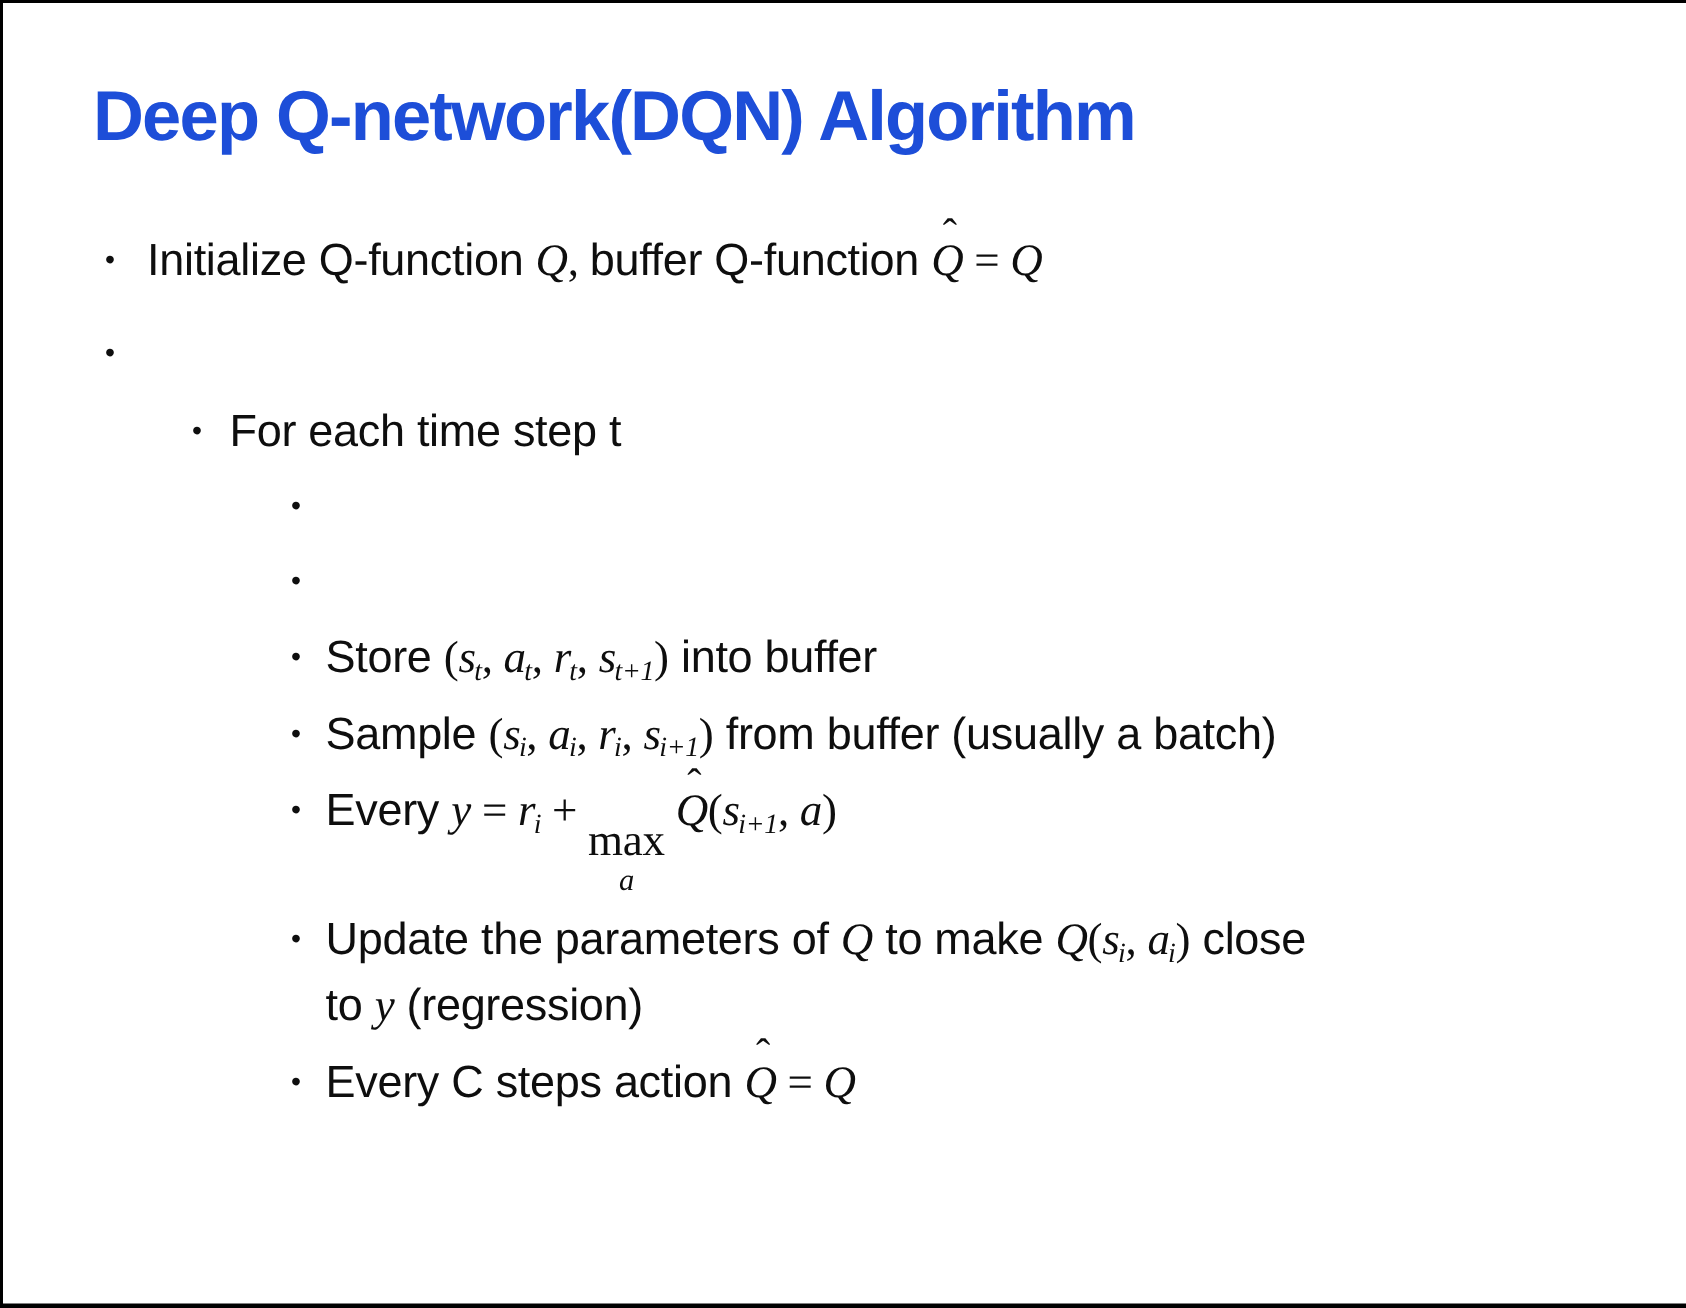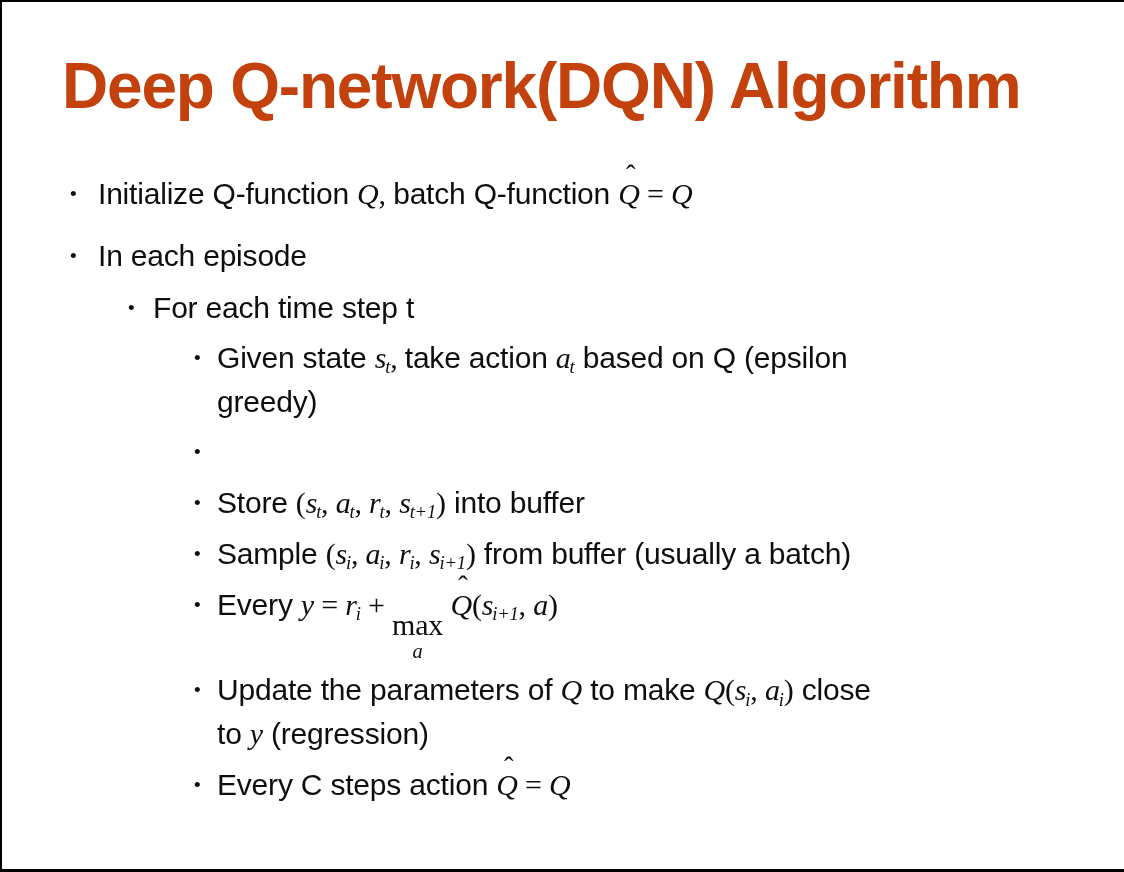--- a/index.html
+++ b/index.html
@@ -6,21 +6,21 @@
   body{
     width:1124px;height:872px;overflow:hidden;background:#ffffff;
     font-family:"Liberation Sans",sans-serif;color:#0e0e0e;position:relative;
   }
   .frame{
     position:absolute;inset:0;pointer-events:none;
     border-left:2px solid #000;border-top:2px solid #000;border-bottom:3px solid #000;
   }
   .title{
     margin:0;padding:50px 0 0 62px;
-    font-size:64px;font-weight:700;letter-spacing:-1.2px;line-height:1.15;color:#c2410c;
+    font-size:47px;font-weight:700;letter-spacing:-1.2px;line-height:1.15;color:#1d4ed8;
   }
   .list{margin-top:48px;}
   .li{display:flex;align-items:flex-start;white-space:nowrap;}
   .li .mk{flex:0 0 auto;font-size:19px;line-height:44px;}
   .li .tx{line-height:44px;font-size:30px;letter-spacing:-0.2px;}
   .l1{padding-left:70px;} .l1 .mk{width:28px;}
   .l2{padding-left:128px;} .l2 .mk{width:25px;}
   .l3{padding-left:194px;} .l3 .mk{width:23px;}
   .list .li:nth-child(1){margin-bottom:18px;}
   .list .li:nth-child(2){margin-bottom:8px;}
@@ -48,33 +48,31 @@
 </head>
 <body>
 
 <div class="frame"></div>
 
 <h1 class="title">Deep Q-network(DQN) Algorithm</h1>
 
 <div class="list">
   <div class="li l1">
     <span class="mk">•</span>
-    <span class="tx"><span class="seg-t">Initialize Q-function </span><span class="seg-v">Q</span><span class="seg-m">, </span><span class="seg-t">batch Q-function </span><span class="seg-hat"><span class="hm">ˆ</span><span class="hb">Q</span></span><span class="seg-m"> = </span><span class="seg-v">Q</span></span>
+    <span class="tx"><span class="seg-t">Initialize Q-function </span><span class="seg-v">Q</span><span class="seg-m">, </span><span class="seg-t">buffer Q-function </span><span class="seg-hat"><span class="hm">ˆ</span><span class="hb">Q</span></span><span class="seg-m"> = </span><span class="seg-v">Q</span></span>
   </div>
   <div class="li l1">
     <span class="mk">•</span>
-    <span class="tx"><span class="seg-t">In each episode</span></span>
   </div>
   <div class="li l2">
     <span class="mk">•</span>
     <span class="tx"><span class="seg-t">For each time step t</span></span>
   </div>
   <div class="li l3">
     <span class="mk">•</span>
-    <span class="tx"><span class="seg-t">Given state </span><span class="seg-v">s</span><sub class="seg-s">t</sub><span class="seg-m">, </span><span class="seg-t">take action </span><span class="seg-v">a</span><sub class="seg-s">t</sub><span class="seg-t"> based on Q (epsilon</span><br><span class="seg-t">greedy)</span></span>
   </div>
   <div class="li l3">
     <span class="mk">•</span>
   </div>
   <div class="li l3">
     <span class="mk">•</span>
     <span class="tx"><span class="seg-t">Store </span><span class="seg-m">(</span><span class="seg-v">s</span><sub class="seg-s">t</sub><span class="seg-m">, </span><span class="seg-v">a</span><sub class="seg-s">t</sub><span class="seg-m">, </span><span class="seg-v">r</span><sub class="seg-s">t</sub><span class="seg-m">, </span><span class="seg-v">s</span><sub class="seg-s">t+1</sub><span class="seg-m">)</span><span class="seg-t"> into buffer</span></span>
   </div>
   <div class="li l3">
     <span class="mk">•</span>

